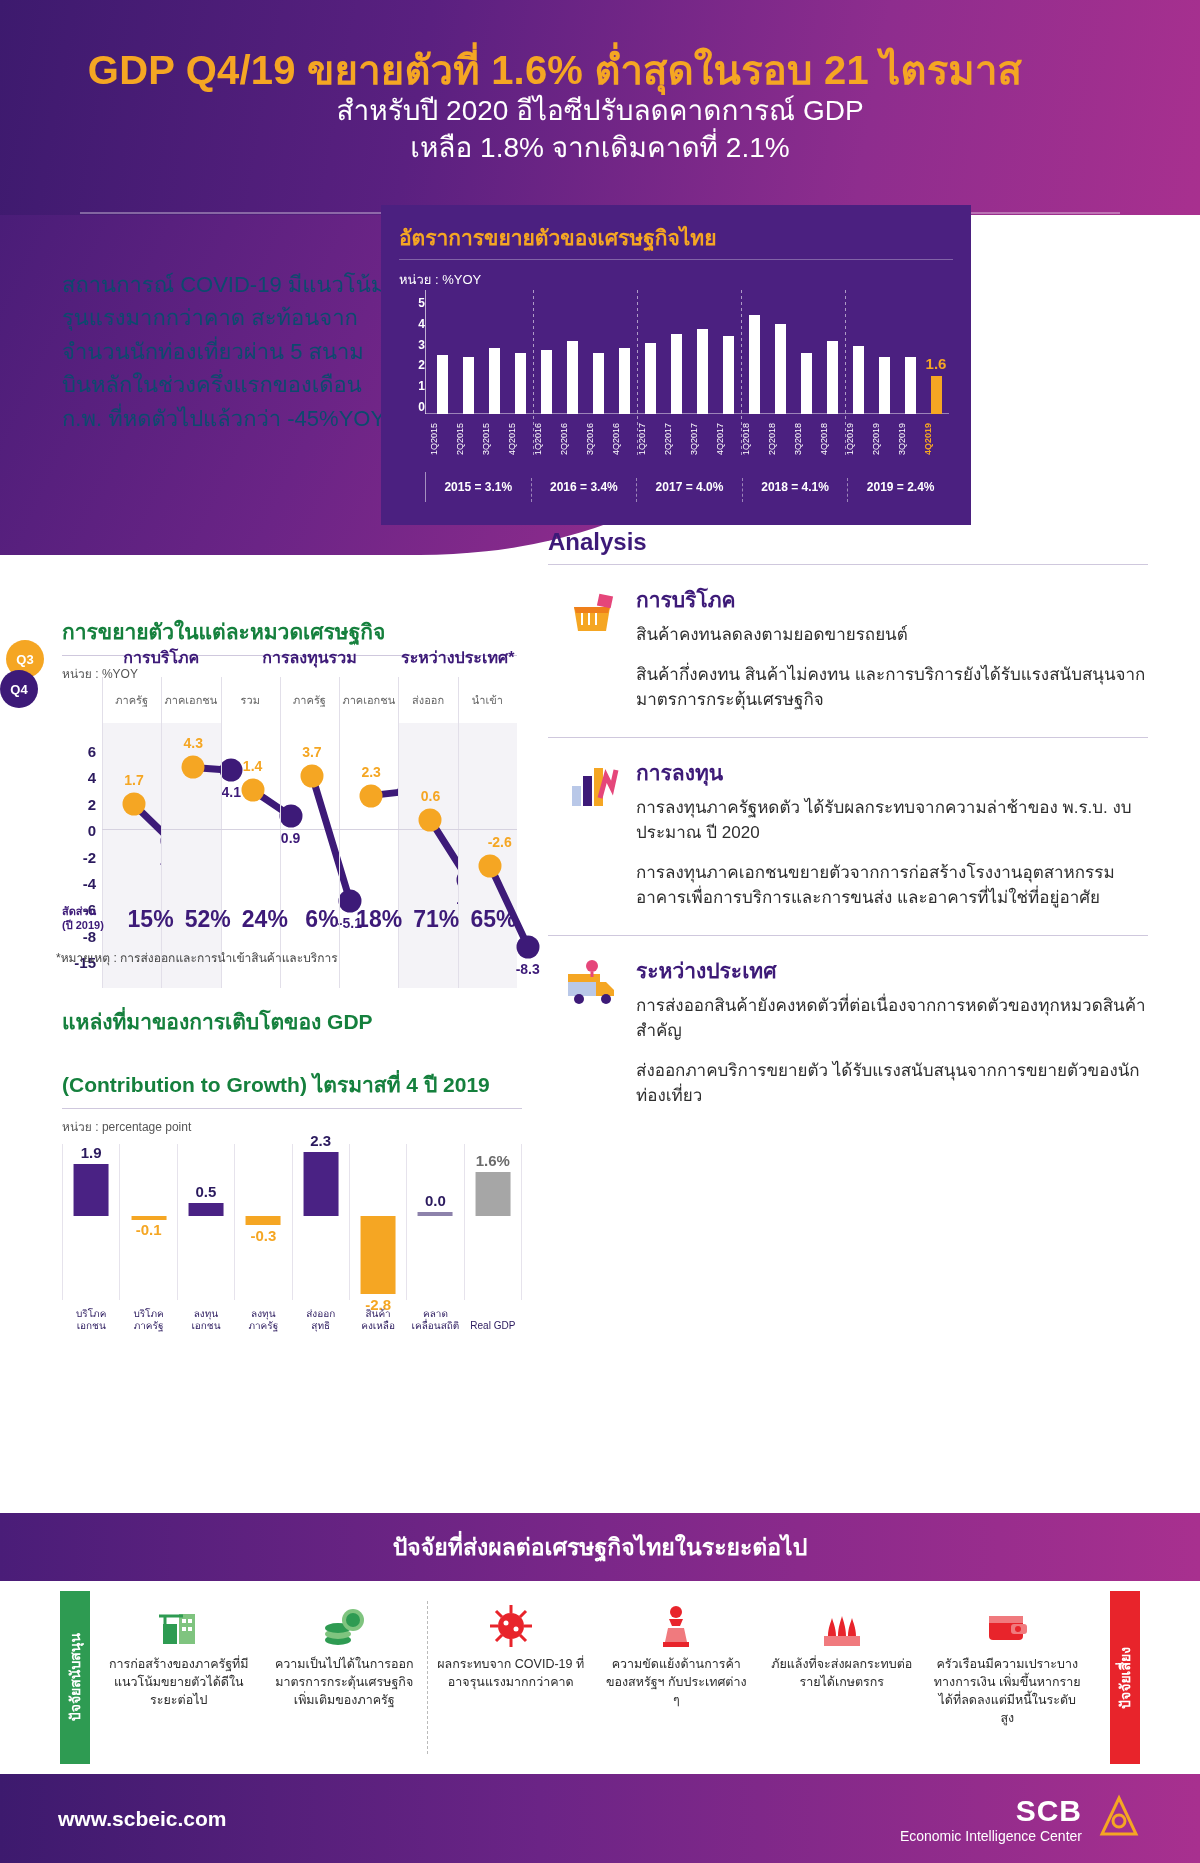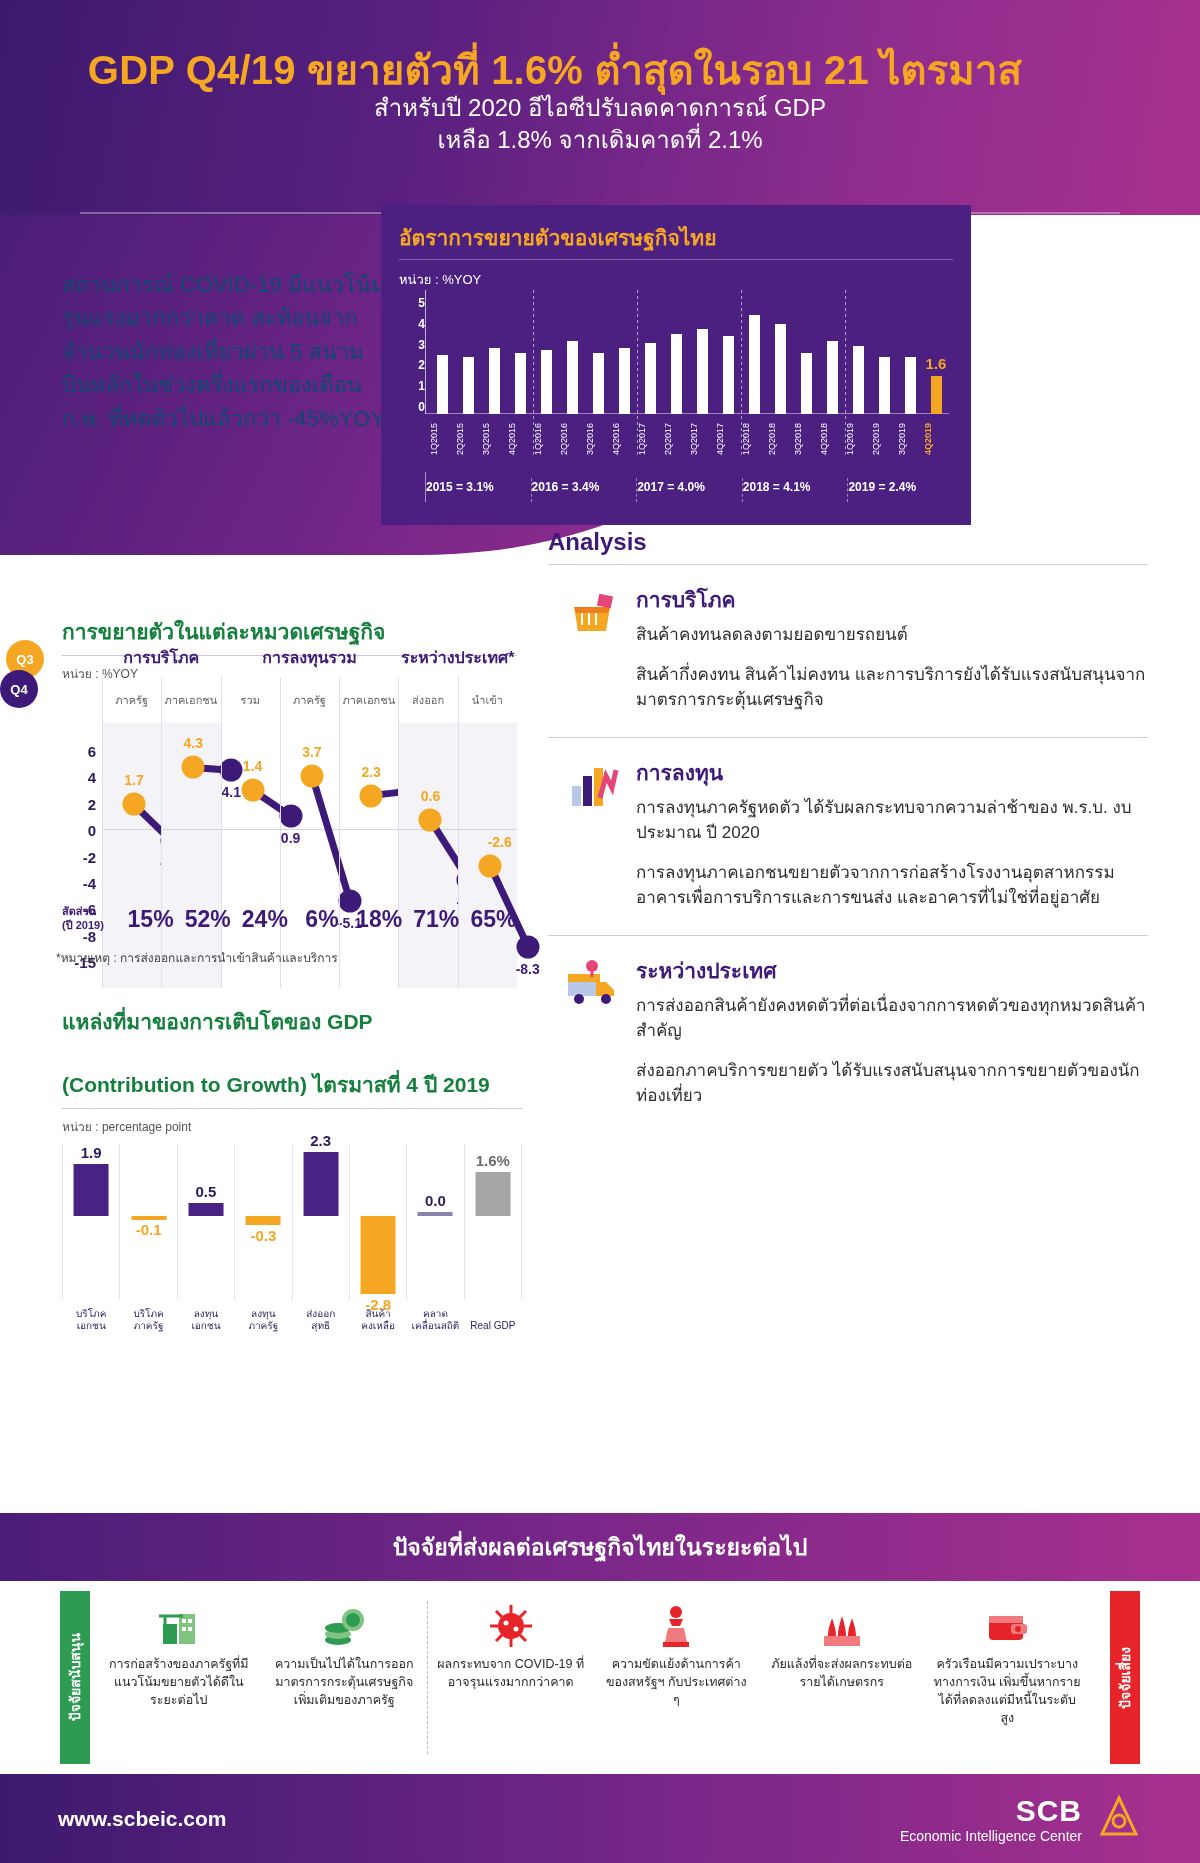--- a/index.html
+++ b/index.html
@@ -14,21 +14,21 @@
     position:absolute; left:0; top:0; width:1200px; height:215px;
     background:linear-gradient(100deg,#3d1a6e 0%,#5a2080 35%,#8e2d8e 72%,#a8308f 100%);
     overflow:hidden;
   }
   .header-title {
     position:absolute; top:38px; left:0; width:1110px; text-align:center;
     font-size:40px; font-weight:bold; color:#f5a623; letter-spacing:.2px;
   }
   .header-sub {
     position:absolute; top:92px; left:0; width:1200px; text-align:center;
-    font-size:24px; color:#ffffff; line-height:1.33; font-weight:400;
+    font-size:28px; color:#ffffff; line-height:1.33; font-weight:400;
   }
   .header-rule {
     position:absolute; top:212px; left:80px; width:1040px; height:2px;
     background:rgba(255,255,255,.33);
   }
 
   
   .intro-panel {
     position:absolute; left:0; top:215px; width:760px; height:340px;
     background:linear-gradient(115deg,#4a1d78 0%,#6b2486 45%,#9c2f8f 100%);
@@ -76,21 +76,21 @@
   .bc-sep { flex:1; position:relative; }
   .bc-sep.div::before {
     content:""; position:absolute; left:0; top:0; bottom:0; width:1px;
     background:repeating-linear-gradient(to bottom,rgba(255,255,255,.55) 0 3px,transparent 3px 6px);
   }
   .bc-years {
     margin-left:26px; margin-top:46px; display:flex; border-left:1px solid rgba(255,255,255,.5);
     padding-top:6px; height:30px;
   }
   .bc-year {
-    flex:1; font-size:12px; color:#ffffff; font-weight:bold;
+    flex:1; text-align:center; font-size:12px; color:#ffffff; font-weight:bold;
     border-right:1px dashed rgba(255,255,255,.45); padding:2px 0;
   }
   .bc-year:last-child { border-right:none; }
 
   
   .sec-title { font-size:21px; font-weight:bold; color:#15803d;margin-top:30px; }
   .sec-rule { height:1px; background:#cfc8dd; margin:7px 0 8px 0; }
   .sec-unit { font-size:12px; color:#555; }
 
   .db-wrap { position:absolute; left:62px; top:585px; width:455px; }

